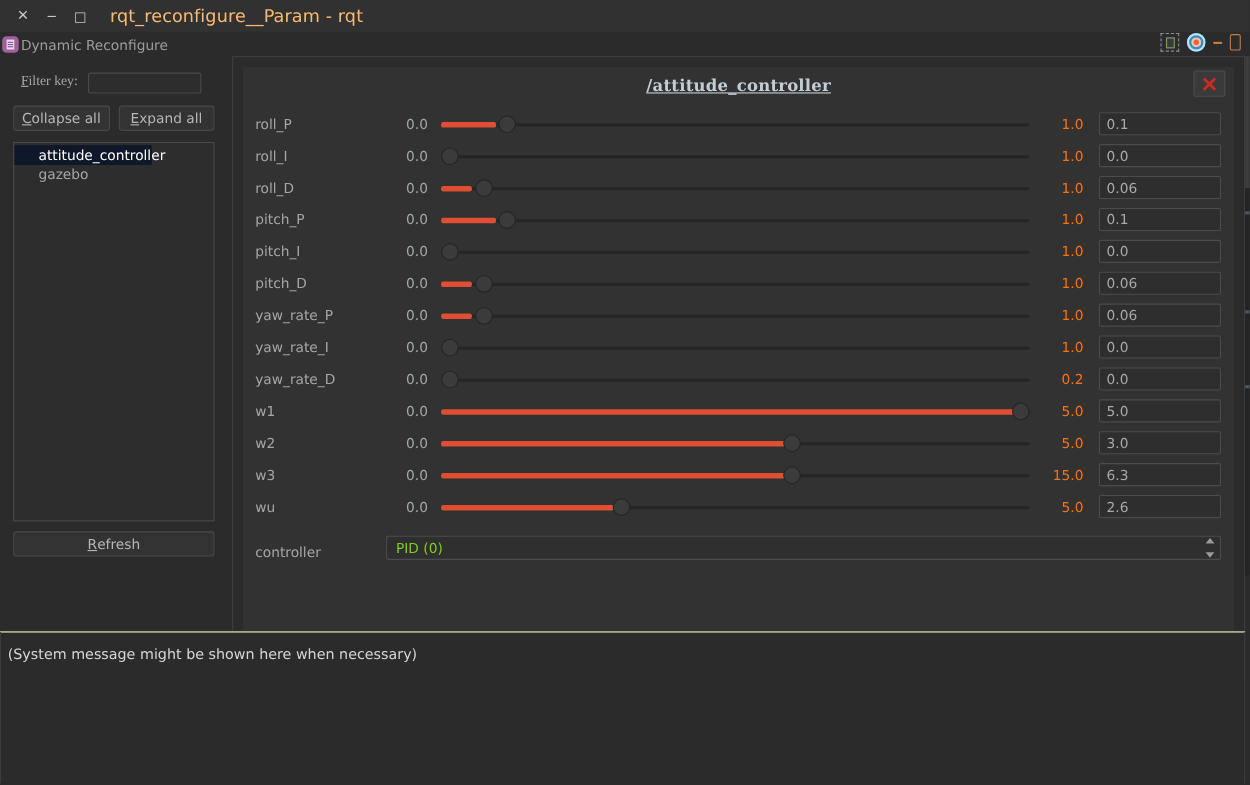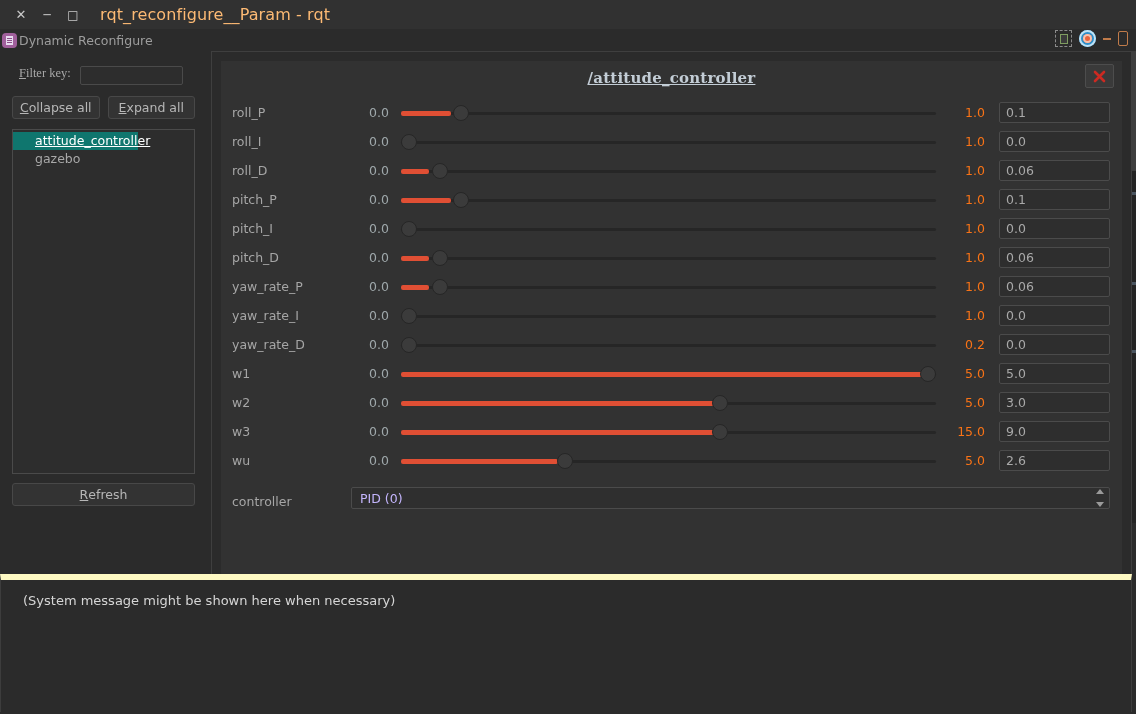--- a/index.html
+++ b/index.html
@@ -173,24 +173,23 @@
     overflow: hidden;
   }
   .tree-item {
     height: 18px;
     line-height: 18px;
     font-size: 12.5px;
     padding-left: 22px;
     color: #a8a8a8;
   }
   .tree-item.selected {
-    background: #0f766e;
+    background: #0f172a;
     color: #ffffff;
     margin-right: 56px;
-    text-decoration: underline;
   }
   .refresh-wrap { padding: 9px 12px 0 12px; }
   .refresh-btn {
     width: 100%;
     height: 23px;
     background: #333333;
     border: 1px solid #484848;
     border-radius: 3px;
     color: #b7b7b7;
     font-size: 12.5px;
@@ -331,21 +330,21 @@
     flex: 1;
     height: 22px;
     background: #2f2f2f;
     border: 1px solid #4b4b4b;
     border-radius: 2px;
     box-sizing: border-box;
     display: flex;
     align-items: center;
     padding-left: 8px;
     font-size: 12.5px;
-    color: #c4b5fd;
+    color: #84cc16;
     margin-right: 12px;
   }
   .combo .arrows {
     position: absolute;
     right: 4px; top: 1px;
     width: 11px; height: 18px;
     display: flex; flex-direction: column;
     align-items: center; justify-content: space-between;
   }
   .arrows .up, .arrows .dn {
@@ -356,25 +355,24 @@
   .arrows .up { border-bottom: 5px solid #9a9a9a; }
   .arrows .dn { border-top: 5px solid #9a9a9a; }
 
   
   .status-area {
     position: absolute;
     left: 0; right: 4px;
     top: 523px;
     bottom: 2px;
     background: #2b2b2b;
-    border-top: 6px solid #fef9c3;
+    border-top: 1px solid #fef9c3;
     border-left: 1px solid #3d3d3d;
     border-right: 1px solid #3d3d3d;
     box-sizing: border-box;
-    padding-left: 16px;
   }
   .status-text {
     padding: 13px 0 0 6px;
     font-size: 13px;
     color: #d6d6d6;
   }
 
   
   .vscroll-outer {
     position: absolute;
@@ -587,21 +585,21 @@
           </div>
           <div class="prow">
             <span class="pname">w3</span>
             <span class="pmin">0.0</span>
             <div class="slider">
               <div class="track"></div>
               <div class="fill" style="width: calc(60% - 4px);"></div>
               <div class="handle" style="left: calc(60% - 1.6px);"></div>
             </div>
             <span class="pmax">15.0</span>
-            <div class="pval">9.0</div>
+            <div class="pval">6.3</div>
           </div>
           <div class="prow">
             <span class="pname">wu</span>
             <span class="pmin">0.0</span>
             <div class="slider">
               <div class="track"></div>
               <div class="fill" style="width: calc(30% - 4px);"></div>
               <div class="handle" style="left: calc(30% + 3.2px);"></div>
             </div>
             <span class="pmax">5.0</span>

